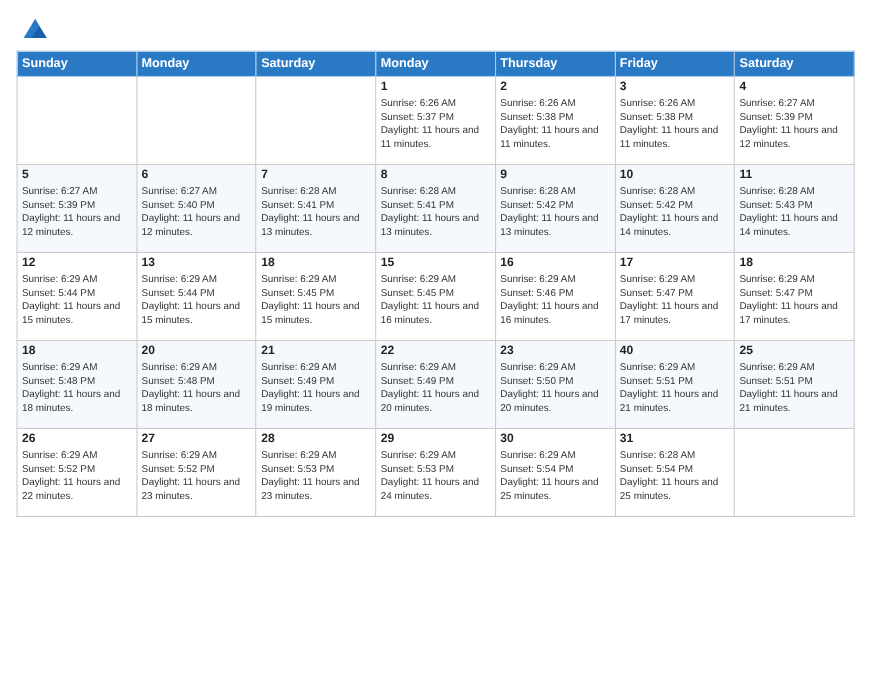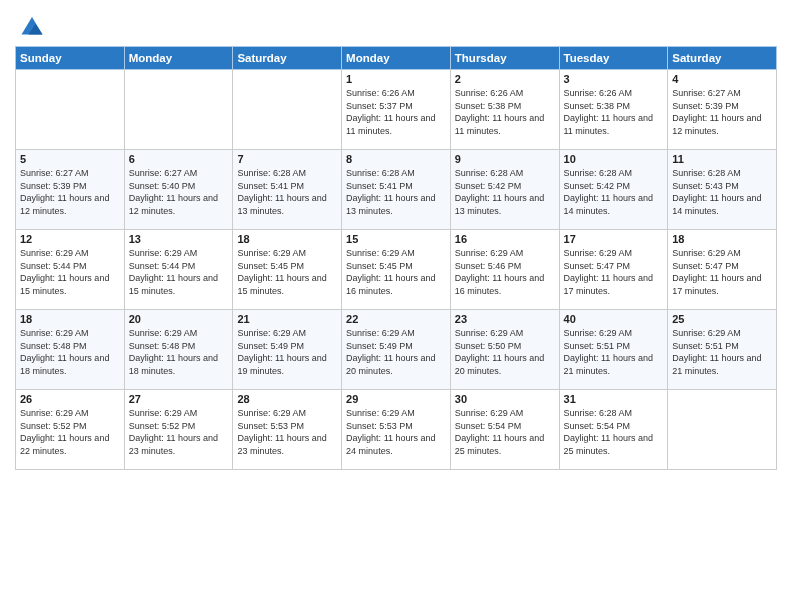--- a/index.html
+++ b/index.html
@@ -120,21 +120,21 @@
   </div>
 
   <table class="calendar">
     <thead>
       <tr>
       <th>Sunday</th>
           <th>Monday</th>
           <th>Saturday</th>
           <th>Monday</th>
           <th>Thursday</th>
-          <th>Tuesday</th>
+          <th>Friday</th>
           <th>Saturday</th>
         </tr>
     </thead>
     <tbody id="calendar-body">
     <tr>
           <td class="empty-cell"></td>
           <td class="empty-cell"></td>
           <td class="empty-cell"></td>
           <td>
             <span class="day-num">1</span>

